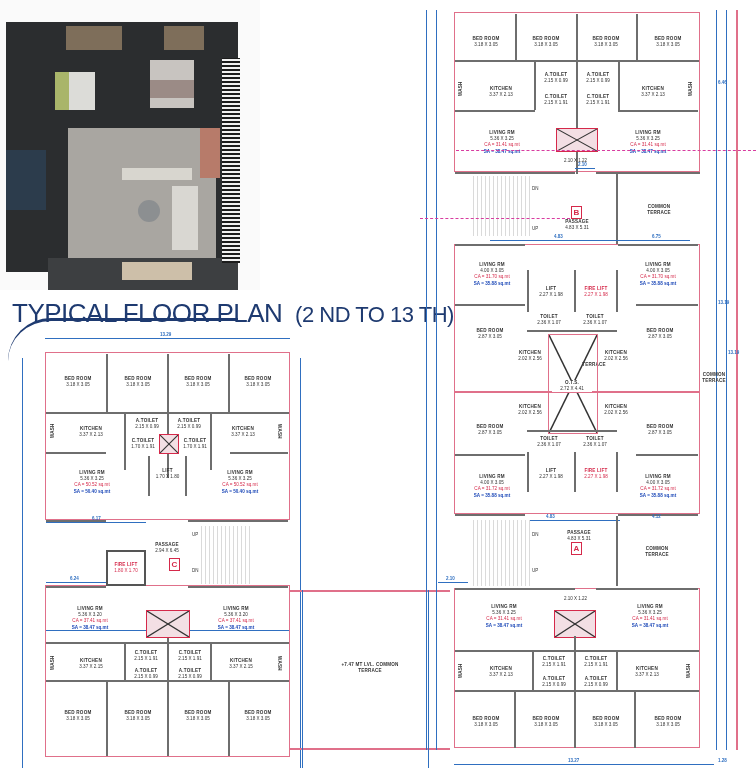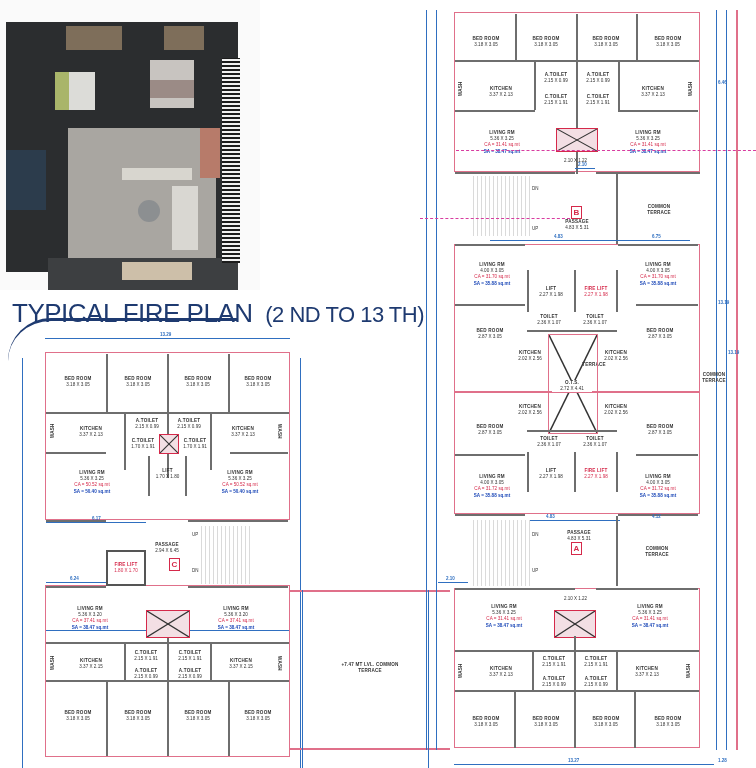--- a/index.html
+++ b/index.html
@@ -47,21 +47,21 @@
   <div class="r-white" style="left:222px;top:58px;width:18px;height:205px;background:repeating-linear-gradient(0deg,#1c1c1c 0 2px,#f1f1f1 2px 4px);"></div>
   <div class="r-white" style="left:122px;top:168px;width:70px;height:12px;background:#d8d6cf;"></div>
   <div class="r-white" style="left:138px;top:200px;width:22px;height:22px;border-radius:50%;background:#8c8f91;"></div>
   <div class="r-white" style="left:172px;top:186px;width:26px;height:64px;background:#d9d7d2;"></div>
   <div class="r-white" style="left:122px;top:262px;width:70px;height:18px;background:#cdbfa9;"></div>
   <div class="r-white" style="left:6px;top:150px;width:40px;height:60px;background:#2c3c4c;"></div>
   <div class="r-white" style="left:200px;top:128px;width:20px;height:50px;background:#b77b6a;"></div>
 </div>
 
 <div class="abs title">
-  <span>TYPICAL FIRE PLAN</span>
+  <span>TYPICAL FLOOR PLAN</span>
   <span style="font-size:22px;margin-left:6px;">(2 ND TO 13 TH)</span>
 </div>
 <div class="abs title-swoosh"></div>
 
 <div class="plan" style="left:0;top:330px;width:310px;height:438px;">
   <div class="dim" style="left:45px;top:8px;width:245px;height:1px;"></div>
   <div class="dimlbl" style="left:160px;top:2px;">13.29</div>
   <div class="dim" style="left:22px;top:28px;width:1px;height:410px;"></div>
   <div class="dim" style="left:300px;top:28px;width:1px;height:410px;"></div>
   <div class="outline" style="left:45px;top:22px;width:245px;height:168px;"></div>

